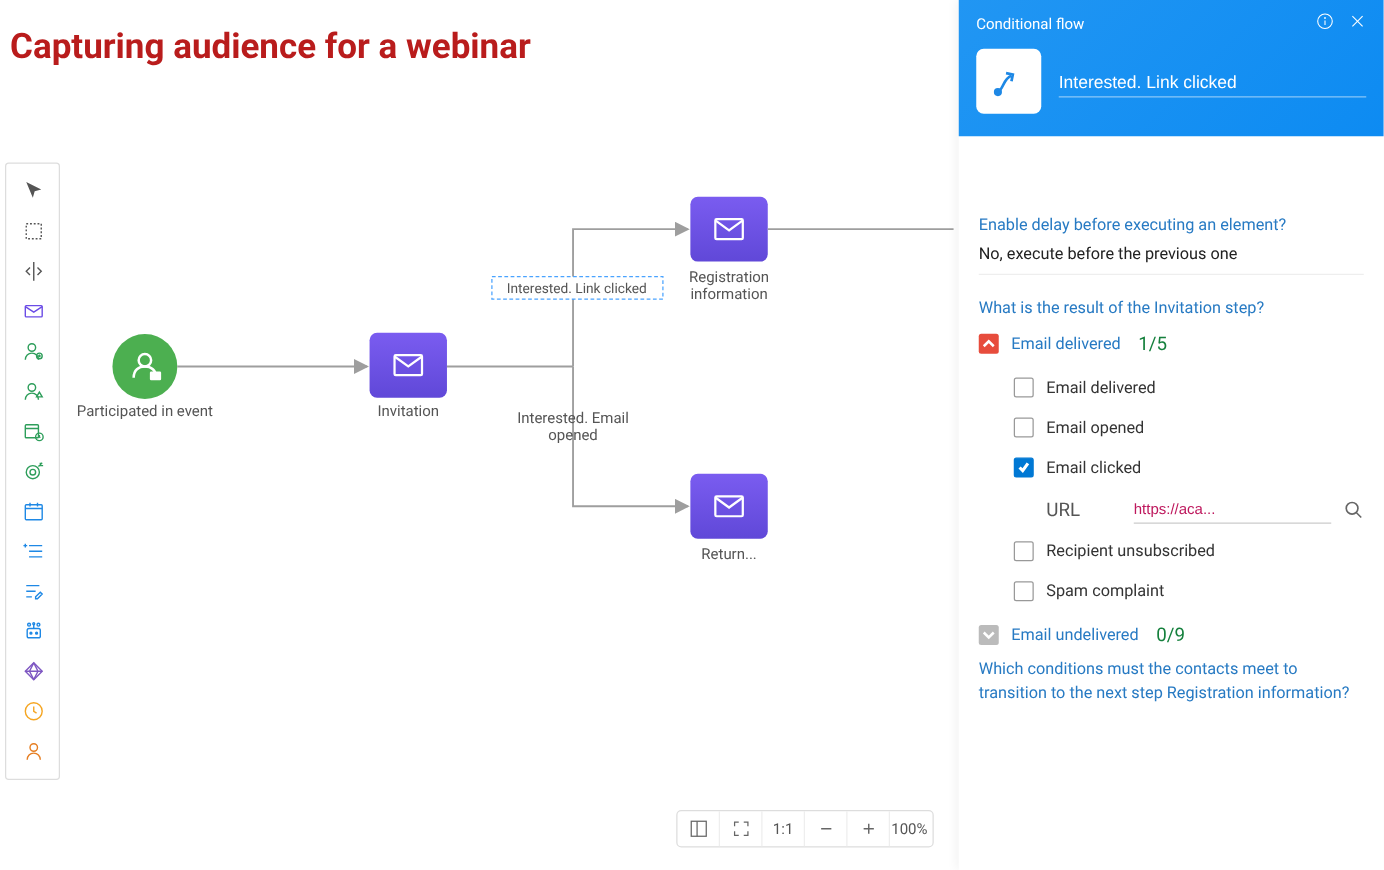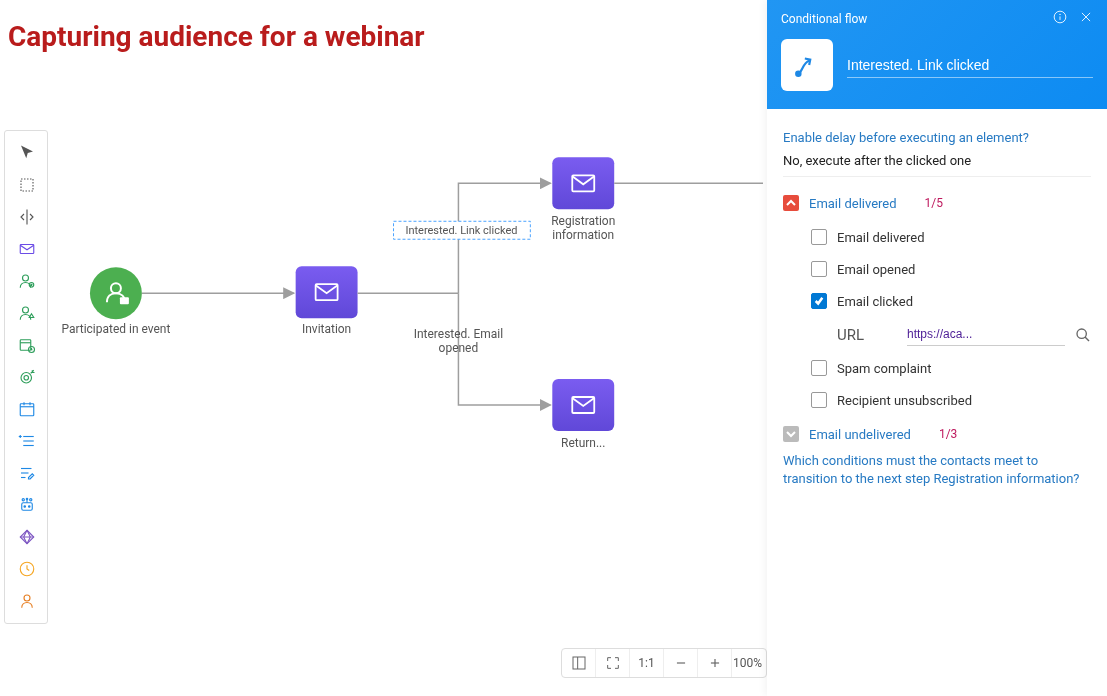--- a/index.html
+++ b/index.html
@@ -17,27 +17,27 @@
 
 .toolbox { position: absolute; left: 4px; top: 130px; width: 44px; border: 1px solid #ddd; border-radius: 3px; background: #fff; padding: 6px 0; }
 .toolbox .tool { width: 44px; height: 32px; display: flex; align-items: center; justify-content: center; cursor: pointer; }
 .toolbox svg { width: 18px; height: 18px; }
 
 
 .canvas { position: absolute; left: 54px; top: 130px; right: 344px; bottom: 0; background: #fff; }
 .canvas svg.flow { width: 100%; height: 100%; }
 
 
-.zoombar { position: absolute; bottom: 18px; right: 340px; display: flex; align-items: center; gap: 0; border: 1px solid #ddd; border-radius: 4px; background: #fff; height: 30px; }
+.zoombar { position: absolute; bottom: 18px; right: 360px; display: flex; align-items: center; gap: 0; border: 1px solid #ddd; border-radius: 4px; background: #fff; height: 30px; }
 .zoombar .zseg { width: 34px; height: 100%; display: flex; align-items: center; justify-content: center; border-right: 1px solid #eee; cursor: pointer; }
 .zoombar .zseg:last-child { border-right: none; }
 .zoombar .ztxt { padding: 0 10px; font-size: 12px; color: #555; }
 
 
-.panel { position: absolute; right: 0; top: 0; width: 340px; height: 100%; background: #fff; display: flex; flex-direction: column; box-shadow: -2px 0 8px rgba(0,0,0,0.05); }
+.panel { position: absolute; right: 0; top: 0; width: 340px; height: 100%; background: #fff; display: flex; flex-direction: column; box-shadow: -2px 0 8px rgba(0,0,0,0.05); gap: 43px; }
 .panel-head { background: linear-gradient(135deg, #2196f3, #0d8bf2); color: #fff; padding: 0; }
 .ph-top { display: flex; align-items: center; justify-content: space-between; padding: 10px 14px 6px 14px; font-size: 12px; }
 .ph-top .ph-icons { display: flex; gap: 12px; }
 .ph-top svg { width: 14px; height: 14px; stroke: #fff; fill: none; stroke-width: 1.5; cursor: pointer; }
 .ph-main { display: flex; align-items: center; gap: 14px; padding: 6px 14px 18px 14px; }
 .ph-icon { width: 52px; height: 52px; background: #fff; border-radius: 6px; display: flex; align-items: center; justify-content: center; }
 .ph-icon svg { width: 26px; height: 26px; }
 .ph-title-input { flex: 1; background: transparent; border: none; border-bottom: 1px solid rgba(255,255,255,0.5); color: #fff; font-size: 14px; padding: 4px 0; outline: none; }
 .ph-title-input::placeholder { color: rgba(255,255,255,0.7); }
 
@@ -45,31 +45,31 @@
 .q { color: #277ac3; font-size: 13px; margin-bottom: 6px; line-height: 1.4; }
 .ans { color: #222; font-size: 13px; margin-bottom: 18px; border-bottom: 1px solid #eee; padding-bottom: 8px; }
 .ans.noborder { border-bottom: none; padding-bottom: 0; }
 
 .group-header { display: flex; align-items: center; gap: 10px; margin: 10px 0 10px 0; }
 .gh-toggle { width: 16px; height: 16px; border-radius: 2px; display: flex; align-items: center; justify-content: center; }
 .gh-toggle.open { background: #e74c3c; }
 .gh-toggle.closed { background: #bbb; }
 .gh-toggle svg { width: 10px; height: 10px; stroke: #fff; stroke-width: 2; fill: none; }
 .gh-title { color: #277ac3; font-size: 13px; }
-.gh-count { color: #be185d; font-size: 12px; margin-left: 18px; }
+.gh-count { color: #15803d; font-size: 15px; margin-left: 4px; }
 
 .check-row { display: flex; align-items: center; gap: 10px; padding: 8px 0 8px 28px; }
 .checkbox { width: 16px; height: 16px; border: 1px solid #999; border-radius: 2px; display: flex; align-items: center; justify-content: center; cursor: pointer; flex-shrink: 0; }
 .checkbox.checked { background: #0078d4; border-color: #0078d4; }
 .checkbox.checked svg { width: 10px; height: 10px; stroke: #fff; stroke-width: 3; fill: none; }
 .check-label { font-size: 13px; color: #333; }
 
 .url-row { display: flex; align-items: center; gap: 10px; padding: 6px 0 6px 54px; }
 .url-label { font-size: 15px; color: #555; width: 60px; }
-.url-input { flex: 1; border: none; border-bottom: 1px solid #ccc; font-size: 12px; padding: 4px 0; outline: none; color: #4c1d95; text-overflow: ellipsis; min-width: 0; }
+.url-input { flex: 1; border: none; border-bottom: 1px solid #ccc; font-size: 12px; padding: 4px 0; outline: none; color: #be185d; text-overflow: ellipsis; min-width: 0; }
 .url-search { width: 16px; height: 16px; cursor: pointer; flex-shrink: 0; }
 .url-search svg { width: 16px; height: 16px; stroke: #666; fill: none; stroke-width: 2; }
 
 
 .node-box { rx: 6; }
 .node-purple { fill: url(#purpleGrad); }
 .node-green { fill: #4caf50; }
 .node-label { font-size: 12px; fill: #555; text-anchor: middle; }
 .edge { stroke: #9e9e9e; stroke-width: 1.5; fill: none; }
 .arrowhead { fill: #9e9e9e; }
@@ -313,22 +313,23 @@
             <path d="M10 6l5 1-1 5"></path>
             <circle cx="4" cy="20" r="2" fill="#1e88e5"></circle>
           </svg>
       </div>
       <input class="ph-title-input" value="Interested. Link clicked" style="">
     </div>
   </div>
 
   <div class="panel-body">
     <div class="q">Enable delay before executing an element?</div>
-    <div class="ans">No, execute after the clicked one</div>
-
+    <div class="ans">No, execute before the previous one</div>
+
+    <div class="q">What is the result of the Invitation step?</div>
 
     <div class="group-header">
       <span class="gh-toggle open">
           <svg viewBox="0 0 10 10">
             <path d="M1 7l4-4 4 4"></path>
           </svg>
         </span>
       <span class="gh-title">Email delivered</span>
       <span class="gh-count">1/5</span>
     </div>
@@ -352,33 +353,33 @@
     <div class="url-row">
       <span class="url-label">URL</span>
       <input class="url-input" value="https://aca..." style="">
       <span class="url-search"><svg viewBox="0 0 24 24">
             <circle cx="10" cy="10" r="7"></circle>
             <line x1="15" y1="15" x2="21" y2="21"></line>
           </svg></span>
     </div>
     <div class="check-row">
       <span class="checkbox"></span>
+      <span class="check-label">Recipient unsubscribed</span>
+    </div>
+    <div class="check-row">
+      <span class="checkbox"></span>
       <span class="check-label">Spam complaint</span>
-    </div>
-    <div class="check-row">
-      <span class="checkbox"></span>
-      <span class="check-label">Recipient unsubscribed</span>
     </div>
 
     <div class="group-header">
       <span class="gh-toggle closed">
           <svg viewBox="0 0 10 10">
             <path d="M1 3l4 4 4-4"></path>
           </svg>
         </span>
       <span class="gh-title">Email undelivered</span>
-      <span class="gh-count">1/3</span>
+      <span class="gh-count">0/9</span>
     </div>
 
 
     <div class="q" style="margin-top:4px">Which conditions must the contacts meet to transition to the next step Registration information?</div>
   </div>
 </div>
 
 </body></html>

